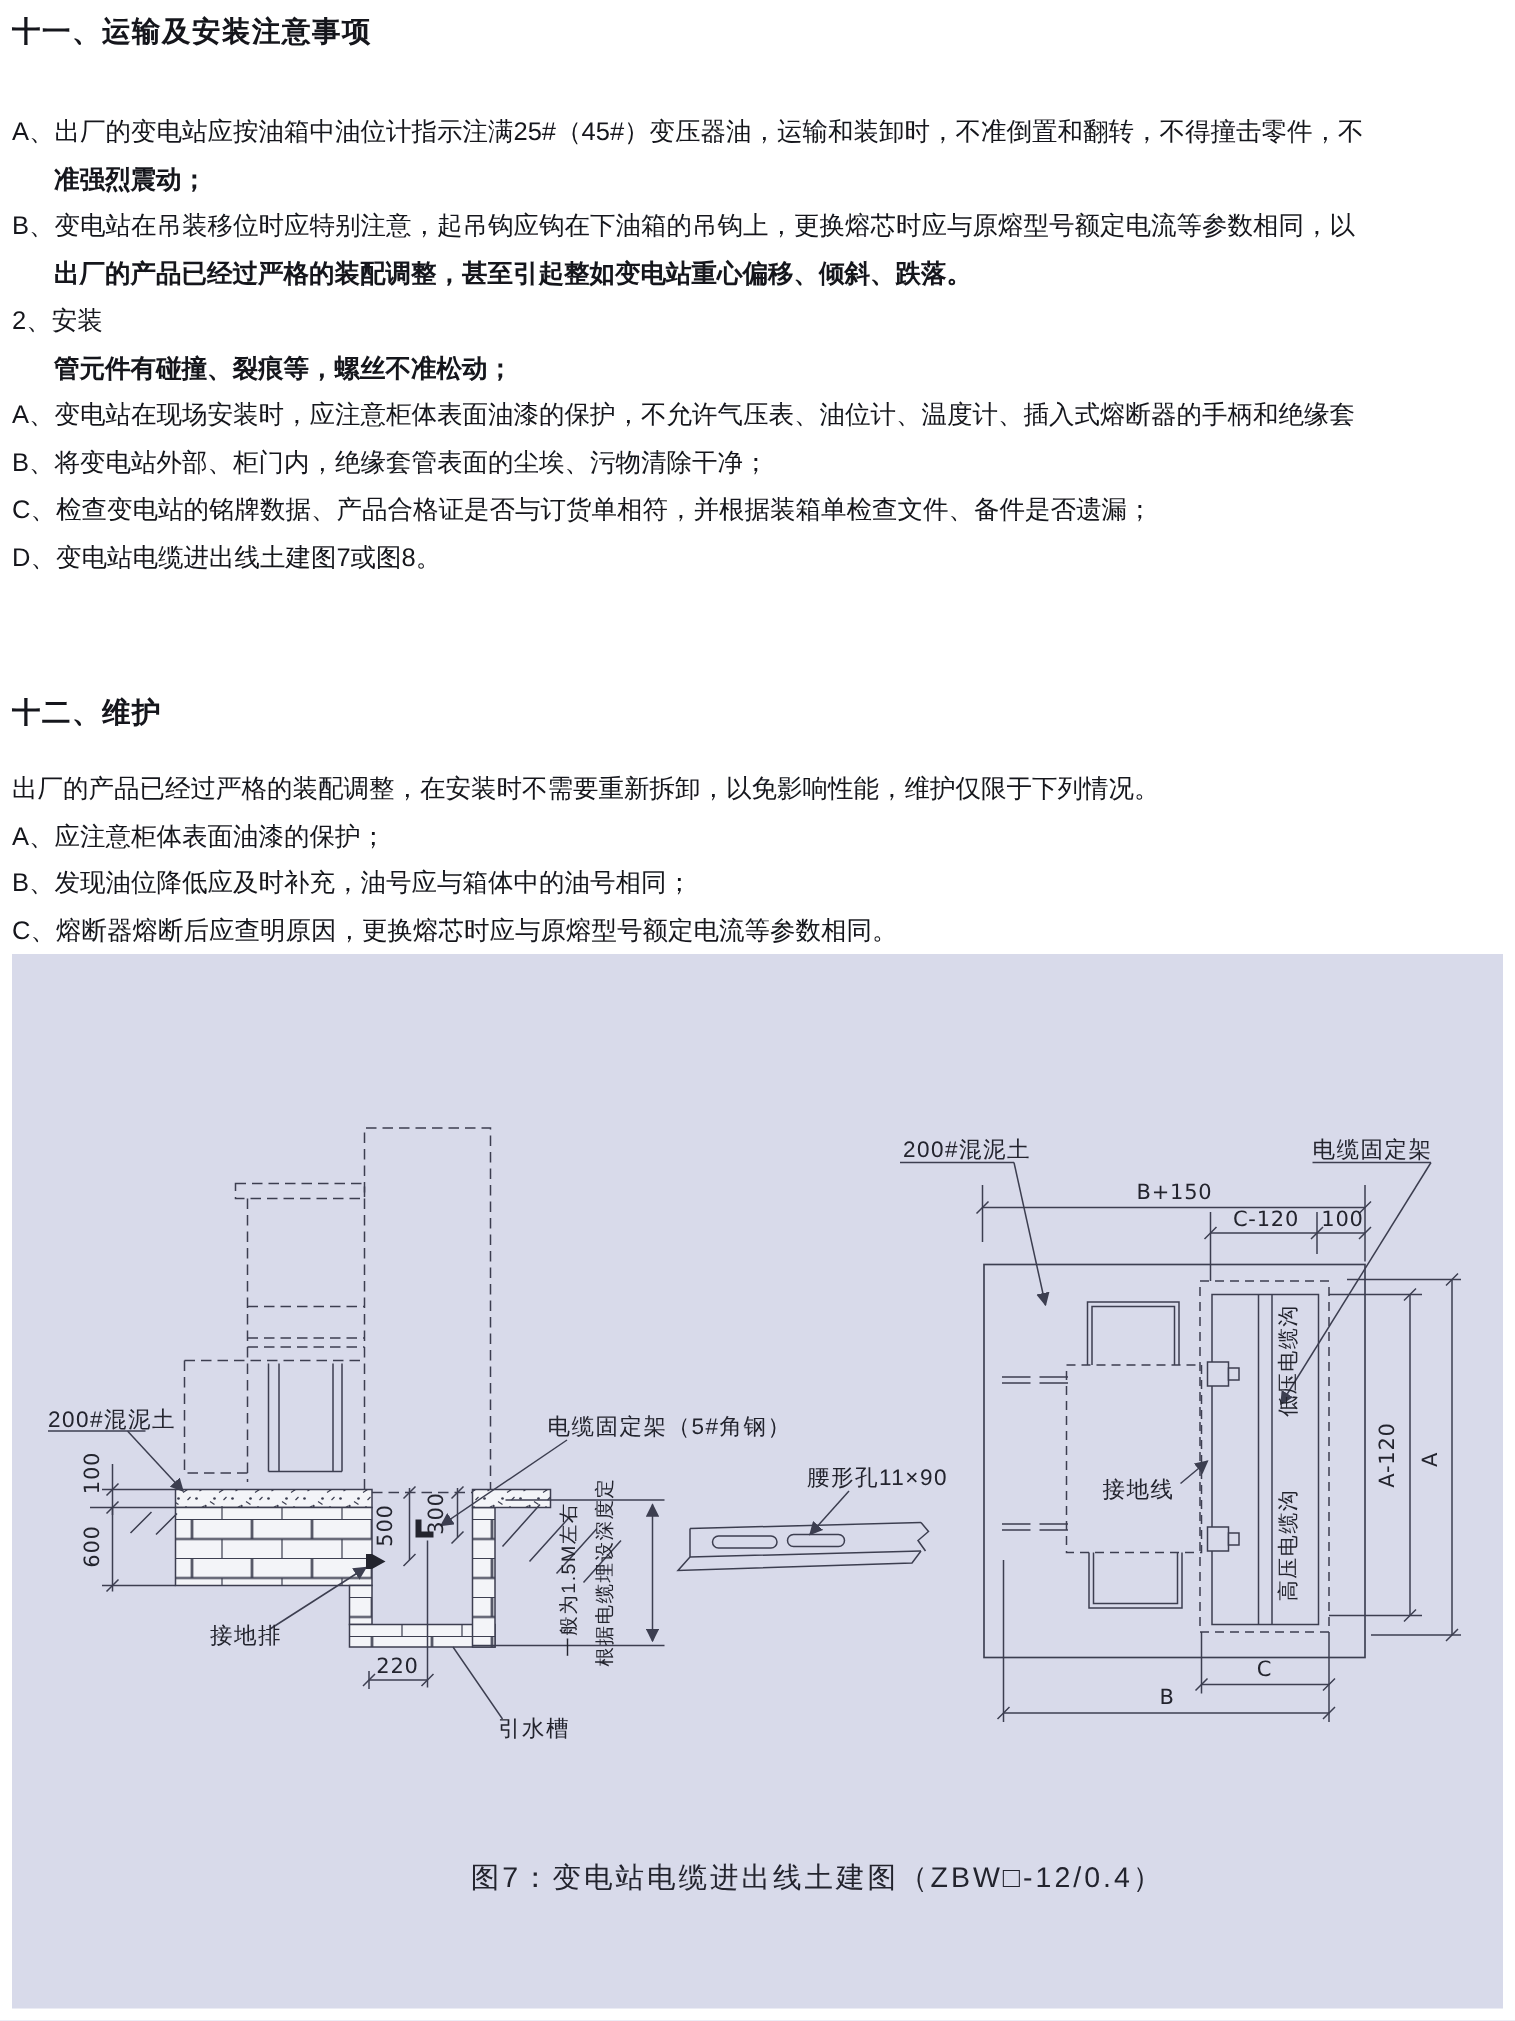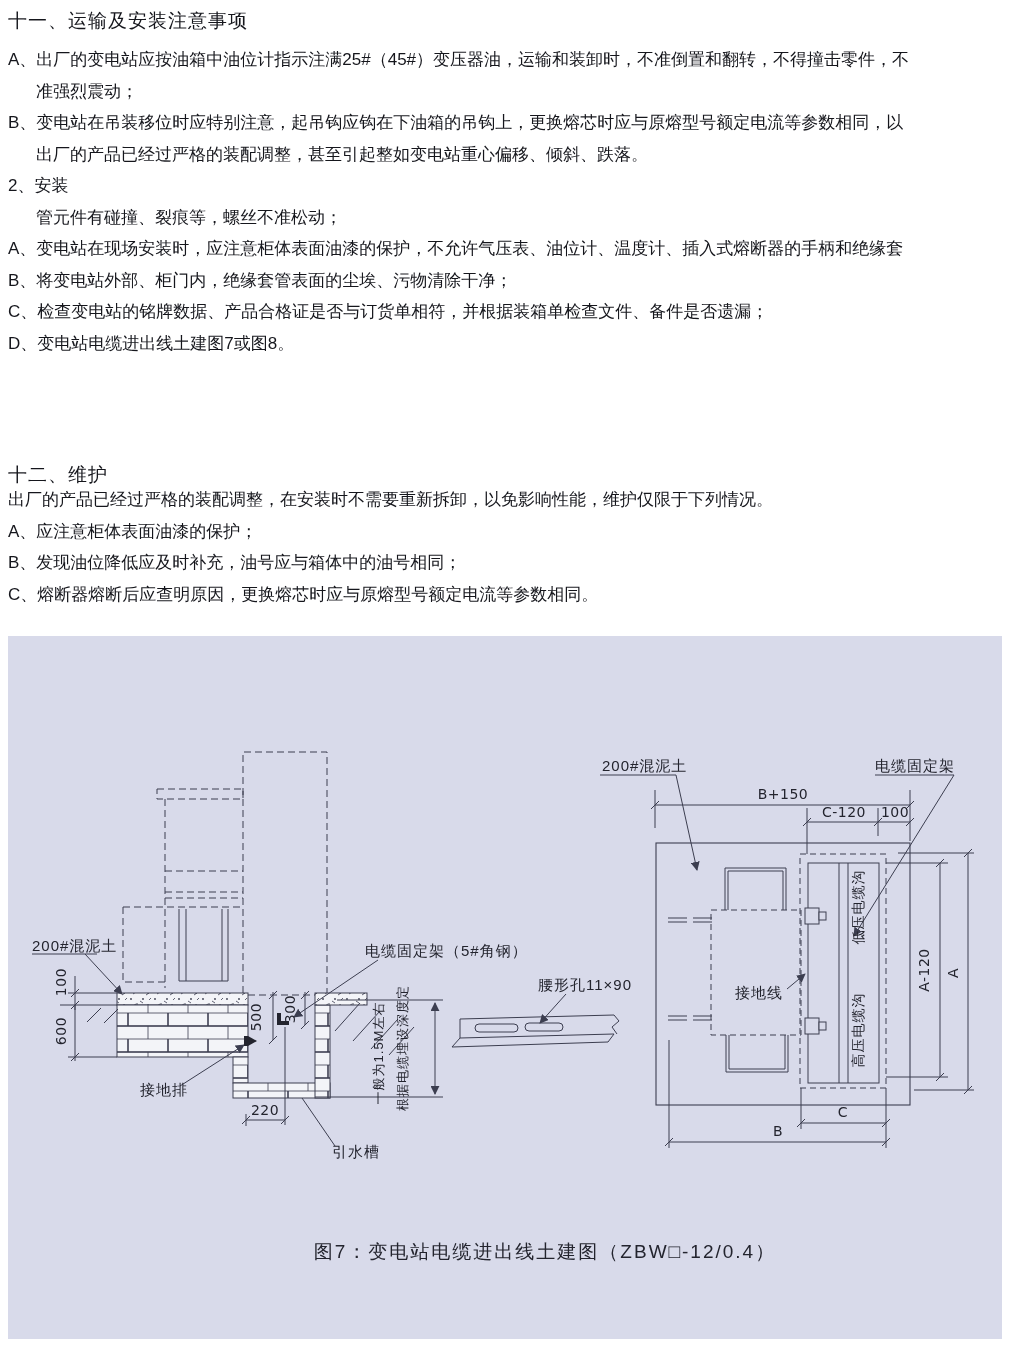--- a/index.html
+++ b/index.html
@@ -1,51 +1,51 @@
 <!DOCTYPE html>
 <html><head>
 <meta charset="utf-8">
 <style>
   html,body{margin:0;padding:0;}
   body{width:1010px;height:1347px;background:#ffffff;position:relative;
        font-family:"Liberation Sans",sans-serif;color:#15161c;overflow:hidden;}
   .abs{position:absolute;}
-  h2.hd{font-size:19px;font-weight:normal;margin:0;letter-spacing:1px;}
+  h2.hd{font-size:19px;font-weight:bold;margin:0;letter-spacing:1px;}
   .bodytext{width:1000px;font-size:17px;line-height:31.5px;}
   p.ln{margin:0;white-space:nowrap;}
-  p.cont{padding-left:28px;}
+  p.cont{padding-left:28px;font-weight:bold;}
   .panel{position:absolute;left:8px;top:636px;width:994px;height:703px;background:#d8daea;}
   svg text{fill:#23242e;font-family:"Liberation Sans",sans-serif;}
   .lbl{font-size:15px;letter-spacing:1px;}
   .lbl13{font-size:13px;letter-spacing:1px;}
   .lbl14{font-size:14px;letter-spacing:1px;}
   .dim{font-size:14px;font-family:"DejaVu Sans","Liberation Sans",sans-serif;letter-spacing:0.5px;}
   .cap{font-size:19px;letter-spacing:2px;}
 </style>
 </head>
 <body>
 
 <h2 class="hd abs" style="left:8px;top:8px">十一、运输及安装注意事项</h2>
 
-<div class="bodytext abs" style="left:8px;top:44px">
+<div class="bodytext abs" style="left:8px;top:72px">
   <p class="ln">A、出厂的变电站应按油箱中油位计指示注满25#（45#）变压器油，运输和装卸时，不准倒置和翻转，不得撞击零件，不</p>
   <p class="ln cont">准强烈震动；</p>
   <p class="ln">B、变电站在吊装移位时应特别注意，起吊钩应钩在下油箱的吊钩上，更换熔芯时应与原熔型号额定电流等参数相同，以</p>
   <p class="ln cont">出厂的产品已经过严格的装配调整，甚至引起整如变电站重心偏移、倾斜、跌落。</p>
   <p class="ln">2、安装</p>
   <p class="ln cont">管元件有碰撞、裂痕等，螺丝不准松动；</p>
   <p class="ln">A、变电站在现场安装时，应注意柜体表面油漆的保护，不允许气压表、油位计、温度计、插入式熔断器的手柄和绝缘套</p>
   <p class="ln">B、将变电站外部、柜门内，绝缘套管表面的尘埃、污物清除干净；</p>
   <p class="ln">C、检查变电站的铭牌数据、产品合格证是否与订货单相符，并根据装箱单检查文件、备件是否遗漏；</p>
   <p class="ln">D、变电站电缆进出线土建图7或图8。</p>
 </div>
 
 <h2 class="hd abs" style="left:8px;top:462px">十二、维护</h2>
 
-<div class="bodytext abs" style="left:8px;top:484px">
+<div class="bodytext abs" style="left:8px;top:510px">
   <p class="ln">出厂的产品已经过严格的装配调整，在安装时不需要重新拆卸，以免影响性能，维护仅限于下列情况。</p>
   <p class="ln">A、应注意柜体表面油漆的保护；</p>
   <p class="ln">B、发现油位降低应及时补充，油号应与箱体中的油号相同；</p>
   <p class="ln">C、熔断器熔断后应查明原因，更换熔芯时应与原熔型号额定电流等参数相同。</p>
 </div>
 
 <div class="panel">
 <svg width="994" height="703" viewBox="0 0 994 703">
   <defs>
     <marker id="arw" viewBox="0 0 10 10" refX="9" refY="5" markerWidth="9" markerHeight="9" orient="auto-start-reverse">

